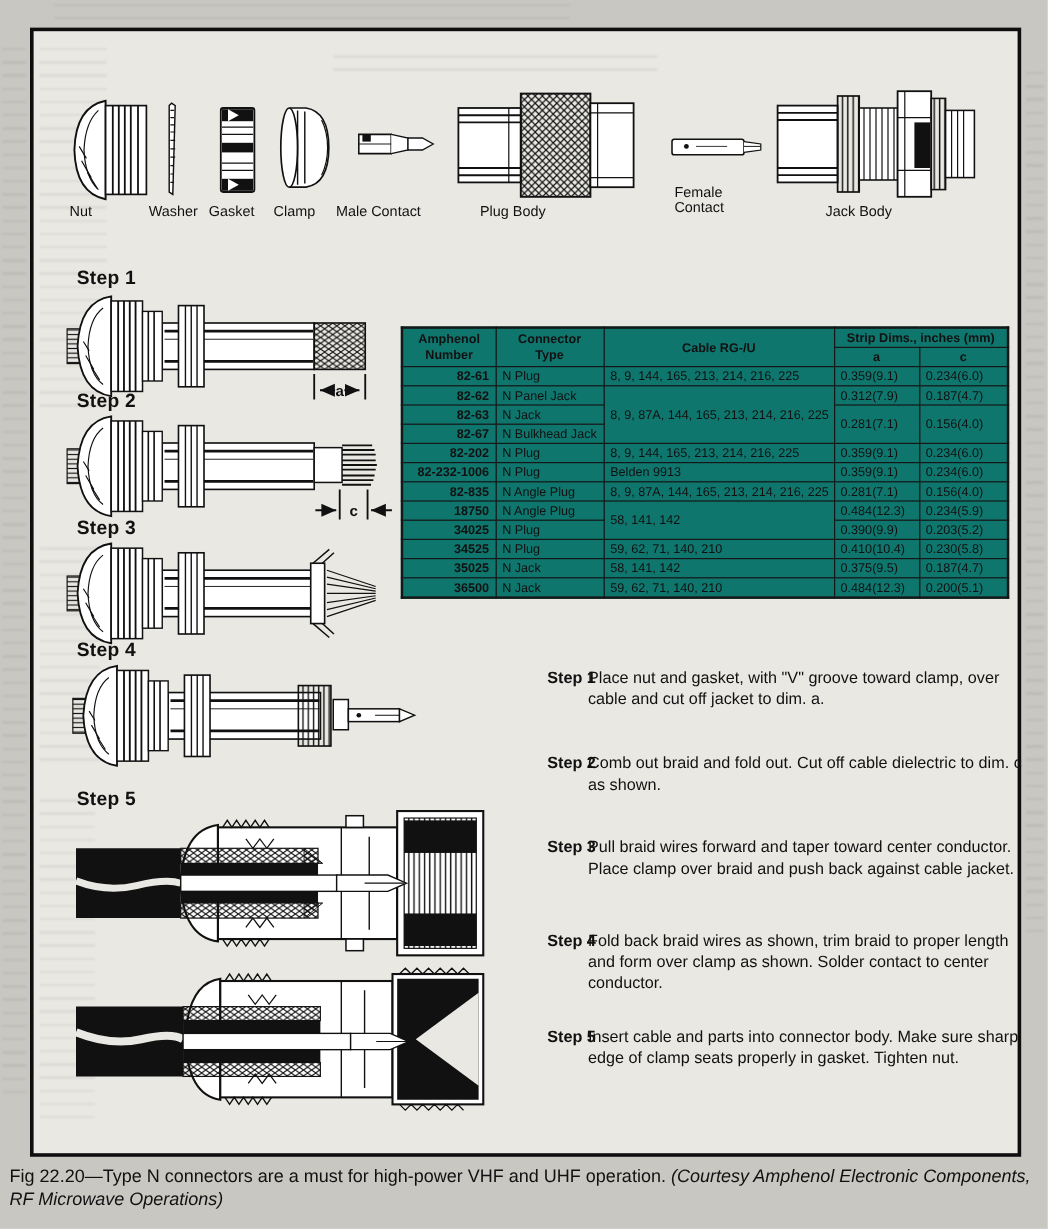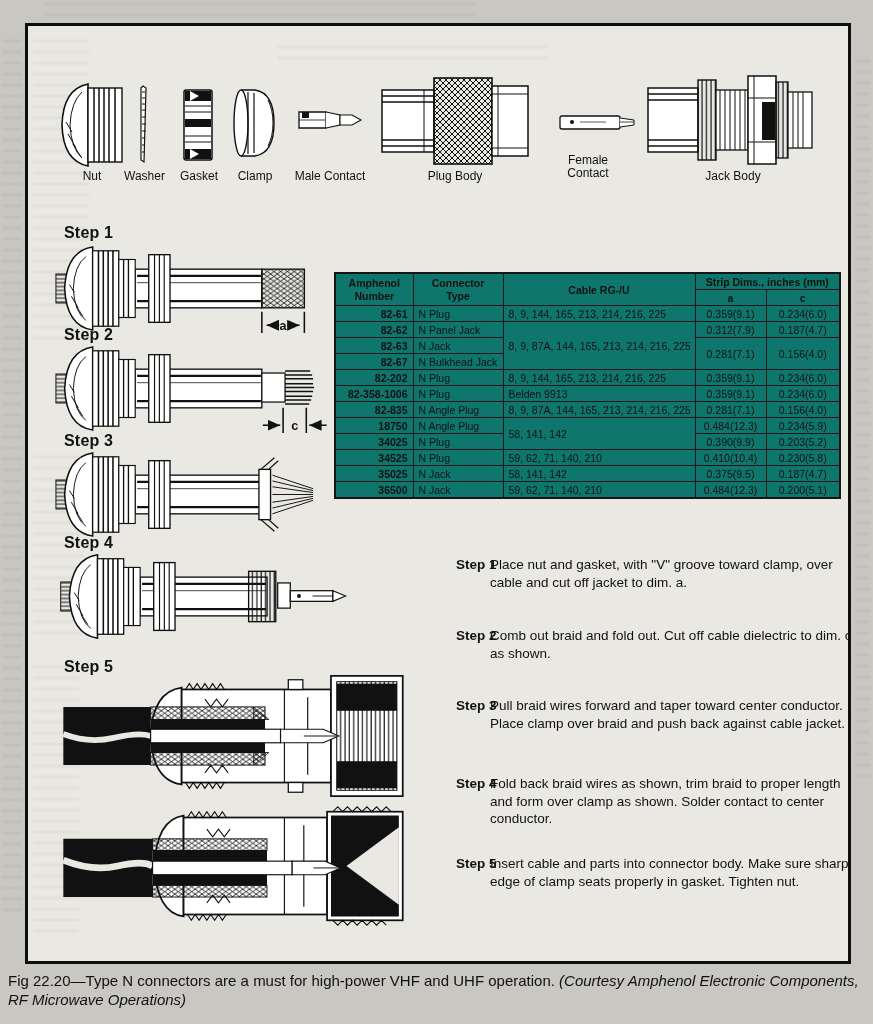--- a/index.html
+++ b/index.html
@@ -11,38 +11,38 @@
   #frame{
     position:absolute;left:25px;top:23px;width:826px;height:941px;
     border:3px solid #0e0e0e;background:#e9e8e3;box-sizing:border-box;
   }
   
   .ghost{
     position:absolute;
     background:repeating-linear-gradient(180deg, rgba(45,45,45,.25) 0 2px, transparent 2px 11px);
     opacity:.28;filter:blur(.8px);pointer-events:none;
   }
-  .part-label{position:absolute;font-size:12px;text-align:center;line-height:1.1;}
+  .part-label{position:absolute;font-size:12px;line-height:1.1;}
   .step-label{position:absolute;font-weight:bold;font-size:16px;letter-spacing:.2px;}
   .step-art{position:absolute;}
   
   #dims-table{
     position:absolute;left:306px;top:246px;width:505px;
     border-collapse:collapse;table-layout:fixed;background:#0f766e;
     font-size:10.5px;border:2px solid #161616;
   }
   #dims-table th,#dims-table td{
     border:1px solid #161616;padding:1px 5px;height:13px;
     overflow:hidden;white-space:nowrap;vertical-align:middle;
   }
   #dims-table thead th{font-weight:bold;text-align:center;}
   .two-line{white-space:pre-line !important;line-height:1.2;}
   #dims-table td.col0{font-weight:bold;text-align:right;}
   #dims-table td.col1,#dims-table td.col2{text-align:left;}
-  #dims-table td.col3,#dims-table td.col4{text-align:center;}
+  #dims-table td.col3,#dims-table td.col4{text-align:left;}
   
   .instr{position:absolute;left:428px;width:404px;font-size:13.5px;line-height:1.3;}
   .instr-label{font-weight:bold;position:absolute;left:0;top:0;}
   .instr-text{display:block;margin-left:34px;}
   
   #caption{
     position:absolute;left:8px;top:972px;width:852px;
     font-size:15px;font-weight:normal;line-height:1.25;
   }
   #caption .courtesy{font-style:italic;}
@@ -304,21 +304,21 @@
           <td class="col1">N Bulkhead Jack</td>
         </tr>
         <tr>
           <td class="col0">82-202</td>
           <td class="col1">N Plug</td>
           <td class="col2">8, 9, 144, 165, 213, 214, 216, 225</td>
           <td class="col3">0.359(9.1)</td>
           <td class="col4">0.234(6.0)</td>
         </tr>
         <tr>
-          <td class="col0">82-358-1006</td>
+          <td class="col0">82-232-1006</td>
           <td class="col1">N Plug</td>
           <td class="col2">Belden 9913</td>
           <td class="col3">0.359(9.1)</td>
           <td class="col4">0.234(6.0)</td>
         </tr>
         <tr>
           <td class="col0">82-835</td>
           <td class="col1">N Angle Plug</td>
           <td class="col2">8, 9, 87A, 144, 165, 213, 214, 216, 225</td>
           <td class="col3">0.281(7.1)</td>

